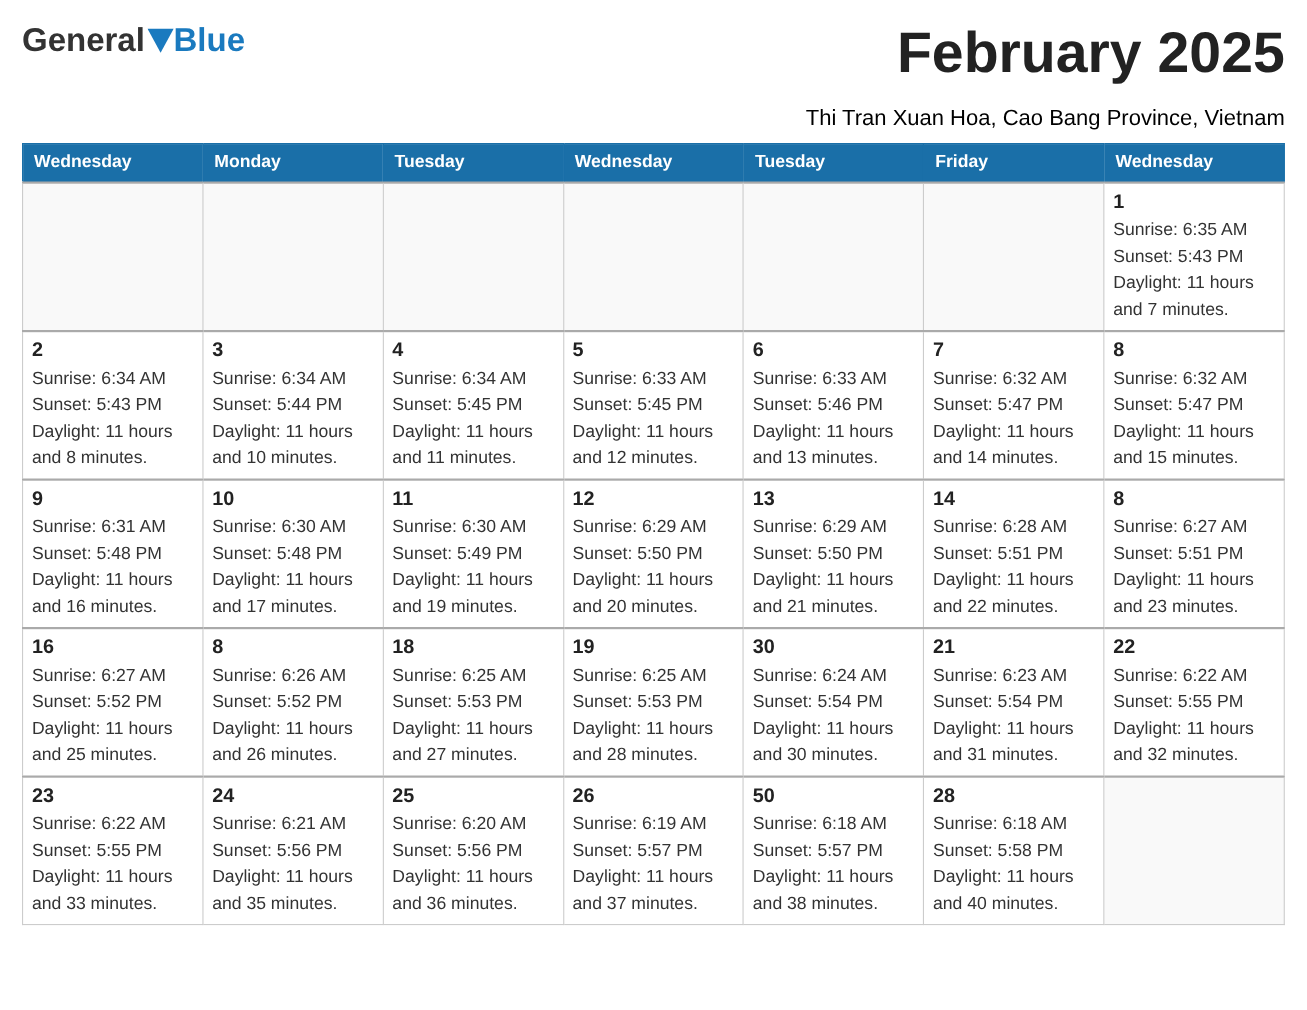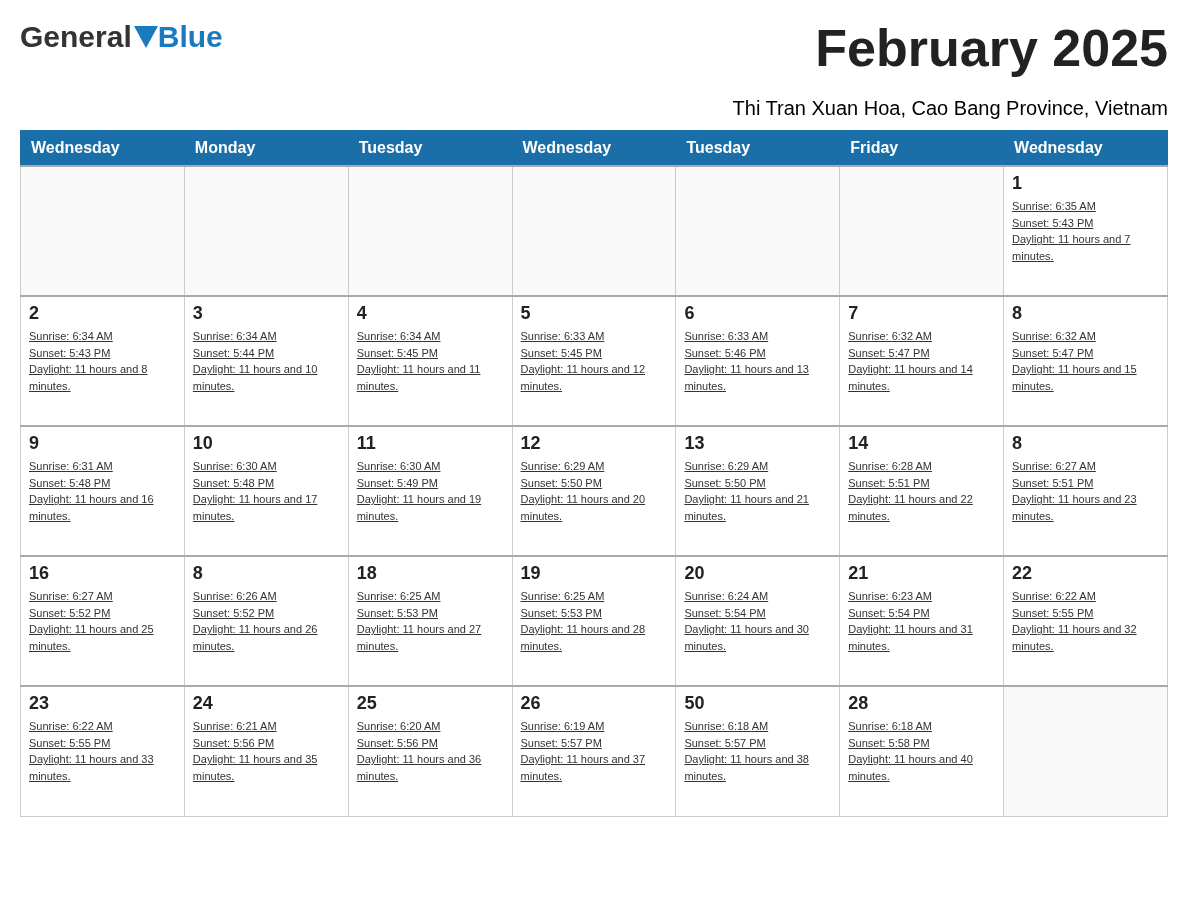--- a/index.html
+++ b/index.html
@@ -61,24 +61,23 @@
       min-height: 110px;
       height: 130px;
     }
     .day-number {
       font-size: 18px;
       font-weight: bold;
       color: #222;
       margin-bottom: 4px;
     }
     .day-info {
-      font-size: 11px;
+      font-size: 16px;
       color: #333;
       line-height: 1.5;
-      text-decoration: underline;
     }
     .empty-cell {
       background: #f9f9f9;
     }
     tr.week-row td {
       border-top: 2px solid #aaa;
     }
   </style>
 </head>
 <body>
@@ -197,21 +196,21 @@
         </td>
         <td>
           <div class="day-number">18</div>
           <div class="day-info">Sunrise: 6:25 AM<br>Sunset: 5:53 PM<br>Daylight: 11 hours and 27 minutes.</div>
         </td>
         <td>
           <div class="day-number">19</div>
           <div class="day-info">Sunrise: 6:25 AM<br>Sunset: 5:53 PM<br>Daylight: 11 hours and 28 minutes.</div>
         </td>
         <td>
-          <div class="day-number">20</div>
+          <div class="day-number">30</div>
           <div class="day-info">Sunrise: 6:24 AM<br>Sunset: 5:54 PM<br>Daylight: 11 hours and 30 minutes.</div>
         </td>
         <td>
           <div class="day-number">21</div>
           <div class="day-info">Sunrise: 6:23 AM<br>Sunset: 5:54 PM<br>Daylight: 11 hours and 31 minutes.</div>
         </td>
         <td>
           <div class="day-number">22</div>
           <div class="day-info">Sunrise: 6:22 AM<br>Sunset: 5:55 PM<br>Daylight: 11 hours and 32 minutes.</div>
         </td>

